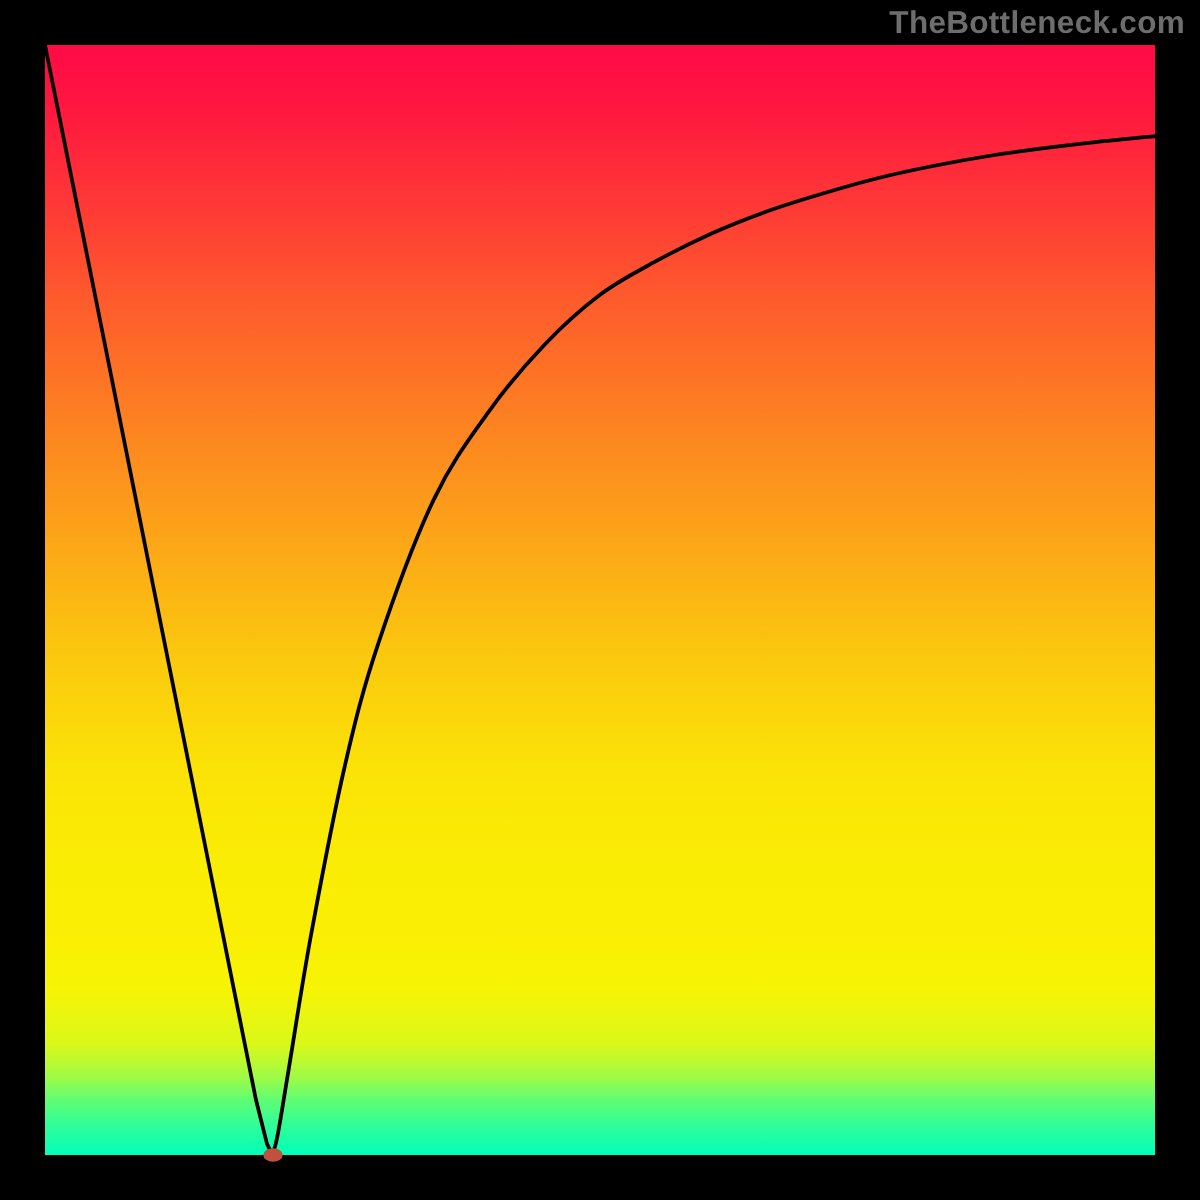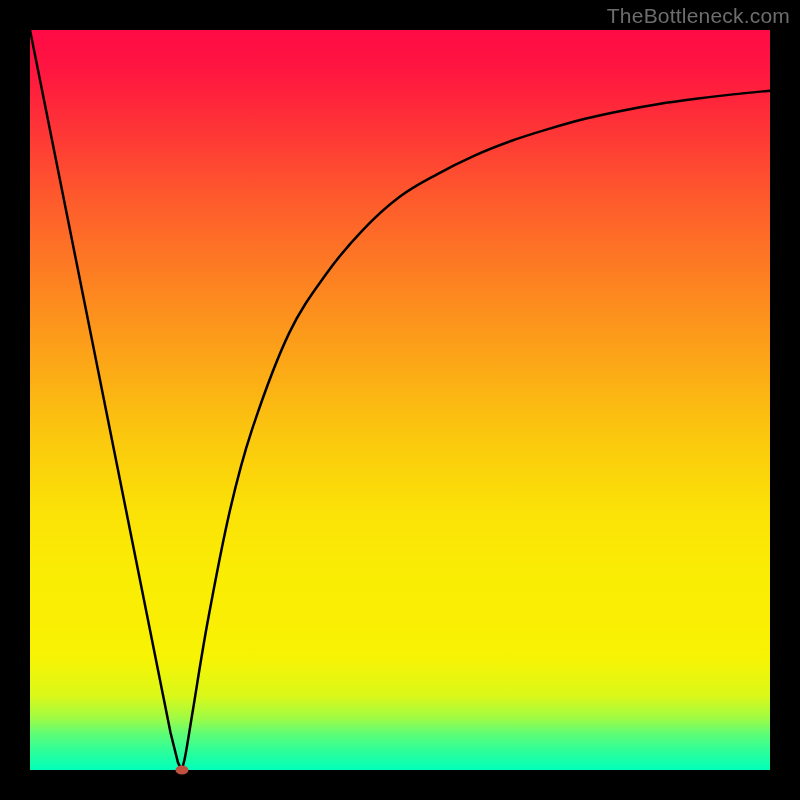--- a/index.html
+++ b/index.html
@@ -57,21 +57,21 @@
     background: #c05040;
     transform: translate(-50%, -50%);
   }
   .watermark {
     position: absolute;
     top: 4px;
     right: 10px;
     color: #6d6d6d;
     font-size: 21px;
     letter-spacing: 0.2px;
-    font-weight: 400;
+    font-weight: 700;
   }
 </style>
 </head>
 <body>
 
 <div class="frame">
   <div class="watermark">TheBottleneck.com</div>
   <div class="plot">
     <svg class="curve" viewBox="0 0 740 740" preserveAspectRatio="none">
       <path id="curve-path" fill="none" stroke="#000" stroke-width="2.5" stroke-linejoin="round" stroke-linecap="round" d="M 0 0 L 37 185 L 74 370 L 111 555 L 133.2 666 L 140.6 703 L 148 732.6 L 151.7 740 C 152.31666666666666 737.5333333333333, 153.55 735.0666666666667, 155.4 725.2 C 157.25 715.3333333333334, 159.10000000000002 703, 162.8 680.8 C 166.5 658.5999999999999, 171.43333333333334 625.3, 177.6 592 C 183.76666666666665 558.7, 192.4 513.0666666666667, 199.8 481 C 207.20000000000002 448.93333333333334, 212.13333333333333 429.19999999999993, 222 399.59999999999997 C 231.86666666666667 370, 246.66666666666666 329.3, 259 303.40000000000003 C 271.3333333333333 277.50000000000006, 283.6666666666667 261.46666666666664, 296 244.2 C 308.3333333333333 226.93333333333334, 320.6666666666667 212.75000000000006, 333 199.80000000000007 C 345.3333333333333 186.85000000000008, 357.66666666666663 175.75000000000003, 370 166.5 C 382.33333333333337 157.24999999999997, 394.66666666666674 151.0833333333333, 407.00000000000006 144.29999999999995 C 419.33333333333337 137.51666666666662, 431.6666666666667 131.35000000000005, 444 125.80000000000007 C 456.3333333333333 120.25000000000007, 468.6666666666667 115.44000000000001, 481 111 C 493.3333333333333 106.55999999999999, 505.6666666666667 102.85999999999997, 518 99.15999999999997 C 530.3333333333334 95.45999999999997, 542.6666666666666 91.88333333333327, 555 88.79999999999995 C 567.3333333333334 85.71666666666664, 579.6666666666666 83.12666666666674, 592 80.66000000000008 C 604.3333333333334 78.19333333333343, 616.6666666666666 75.97333333333336, 629 74 C 641.3333333333334 72.02666666666664, 653.6666666666666 70.42333333333325, 666 68.81999999999994 C 678.3333333333334 67.21666666666663, 690.6666666666666 65.73666666666675, 703 64.38000000000011 C 715.3333333333334 63.02333333333346, 733.8333333333334 61.29666666666674, 740 60.680000000000064"></path>

